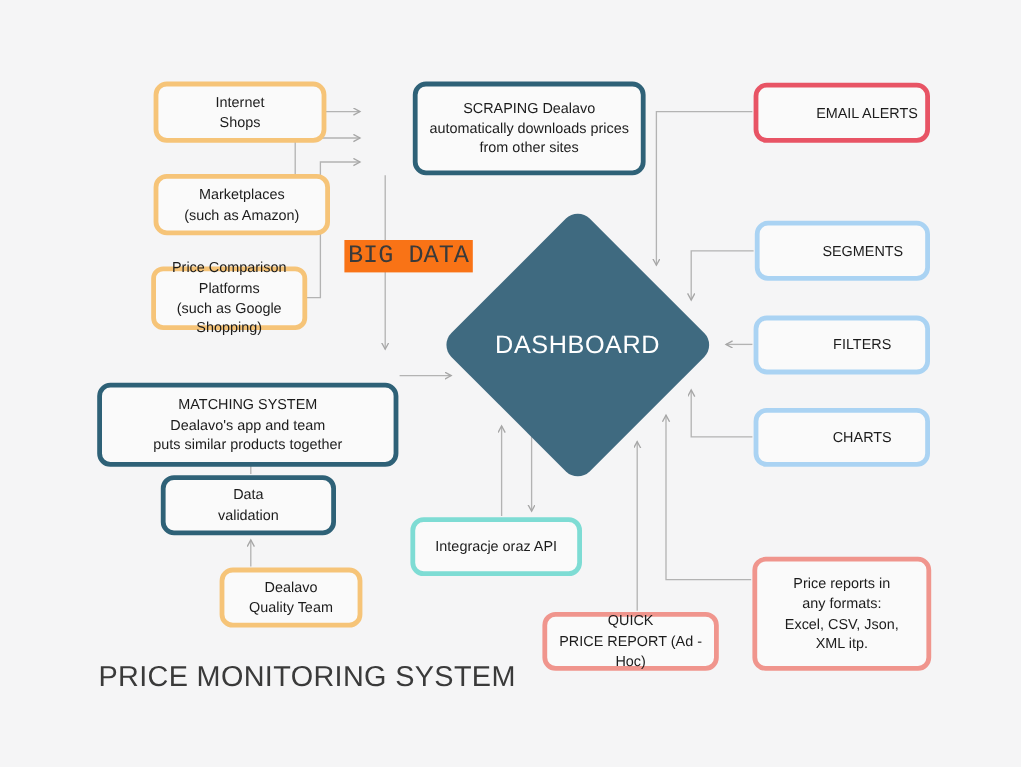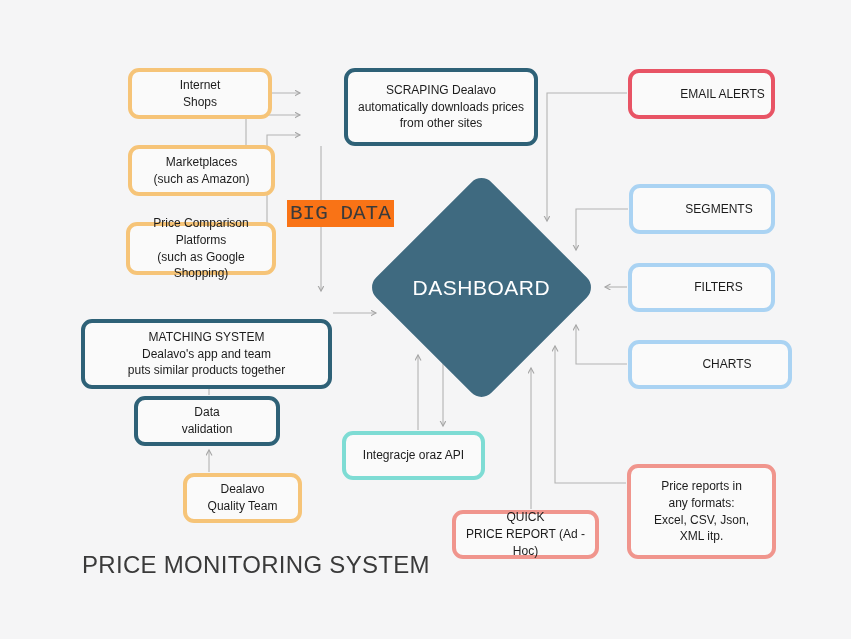--- a/index.html
+++ b/index.html
@@ -69,21 +69,21 @@
       <polyline points="626,483 555,483 555,346" marker-end="url(#arrow)"></polyline>
     </g>
   </svg>
 
   <div class="node orange" style="left:80px;top:68px;width:144px;height:51px;">Internet
 Shops</div>
 
   <div class="node orange" style="left:80px;top:145px;width:147px;height:51px;">Marketplaces
 (such as Amazon)</div>
 
-  <div class="node orange" style="left:78px;top:222px;width:150px;height:53px;">Price Comparison Platforms
+  <div class="node orange" style="left:78px;top:222px;width:130px;height:53px;border-radius:10px;">Price Comparison Platforms
 (such as Google Shopping)</div>
 
   <div class="node darkteal" style="left:308px;top:68px;width:194px;height:78px;margin-left:36px;">SCRAPING Dealavo
 automatically downloads prices
 from other sites</div>
 
   <div class="node darkteal" style="left:81px;top:297px;width:251px;height:70px;margin-top:22px;">MATCHING SYSTEM
 Dealavo's app and team
 puts similar products together</div>
 
@@ -96,21 +96,21 @@
   <div class="diamond">
     <div class="diamond-label">DASHBOARD</div>
   </div>
 
   <div class="node red" style="left:628px;top:69px;width:147px;height:50px;">EMAIL ALERTS</div>
 
   <div class="node lightblue" style="left:629px;top:184px;width:146px;height:50px;">SEGMENTS</div>
 
   <div class="node lightblue" style="left:628px;top:263px;width:147px;height:49px;">FILTERS</div>
 
-  <div class="node lightblue" style="left:628px;top:340px;width:164px;height:49px;">CHARTS</div>
+  <div class="node lightblue" style="left:628px;top:340px;width:147px;height:49px;">CHARTS</div>
 
   <div class="node teal" style="left:342px;top:431px;width:143px;height:49px;">Integracje oraz API</div>
 
   <div class="node salmon" style="left:452px;top:510px;width:147px;height:49px;">QUICK
 PRICE REPORT (Ad - Hoc)</div>
 
   <div class="node salmon" style="left:627px;top:464px;width:149px;height:95px;">Price reports in
 any formats:
 Excel, CSV, Json,
 XML itp.</div>

